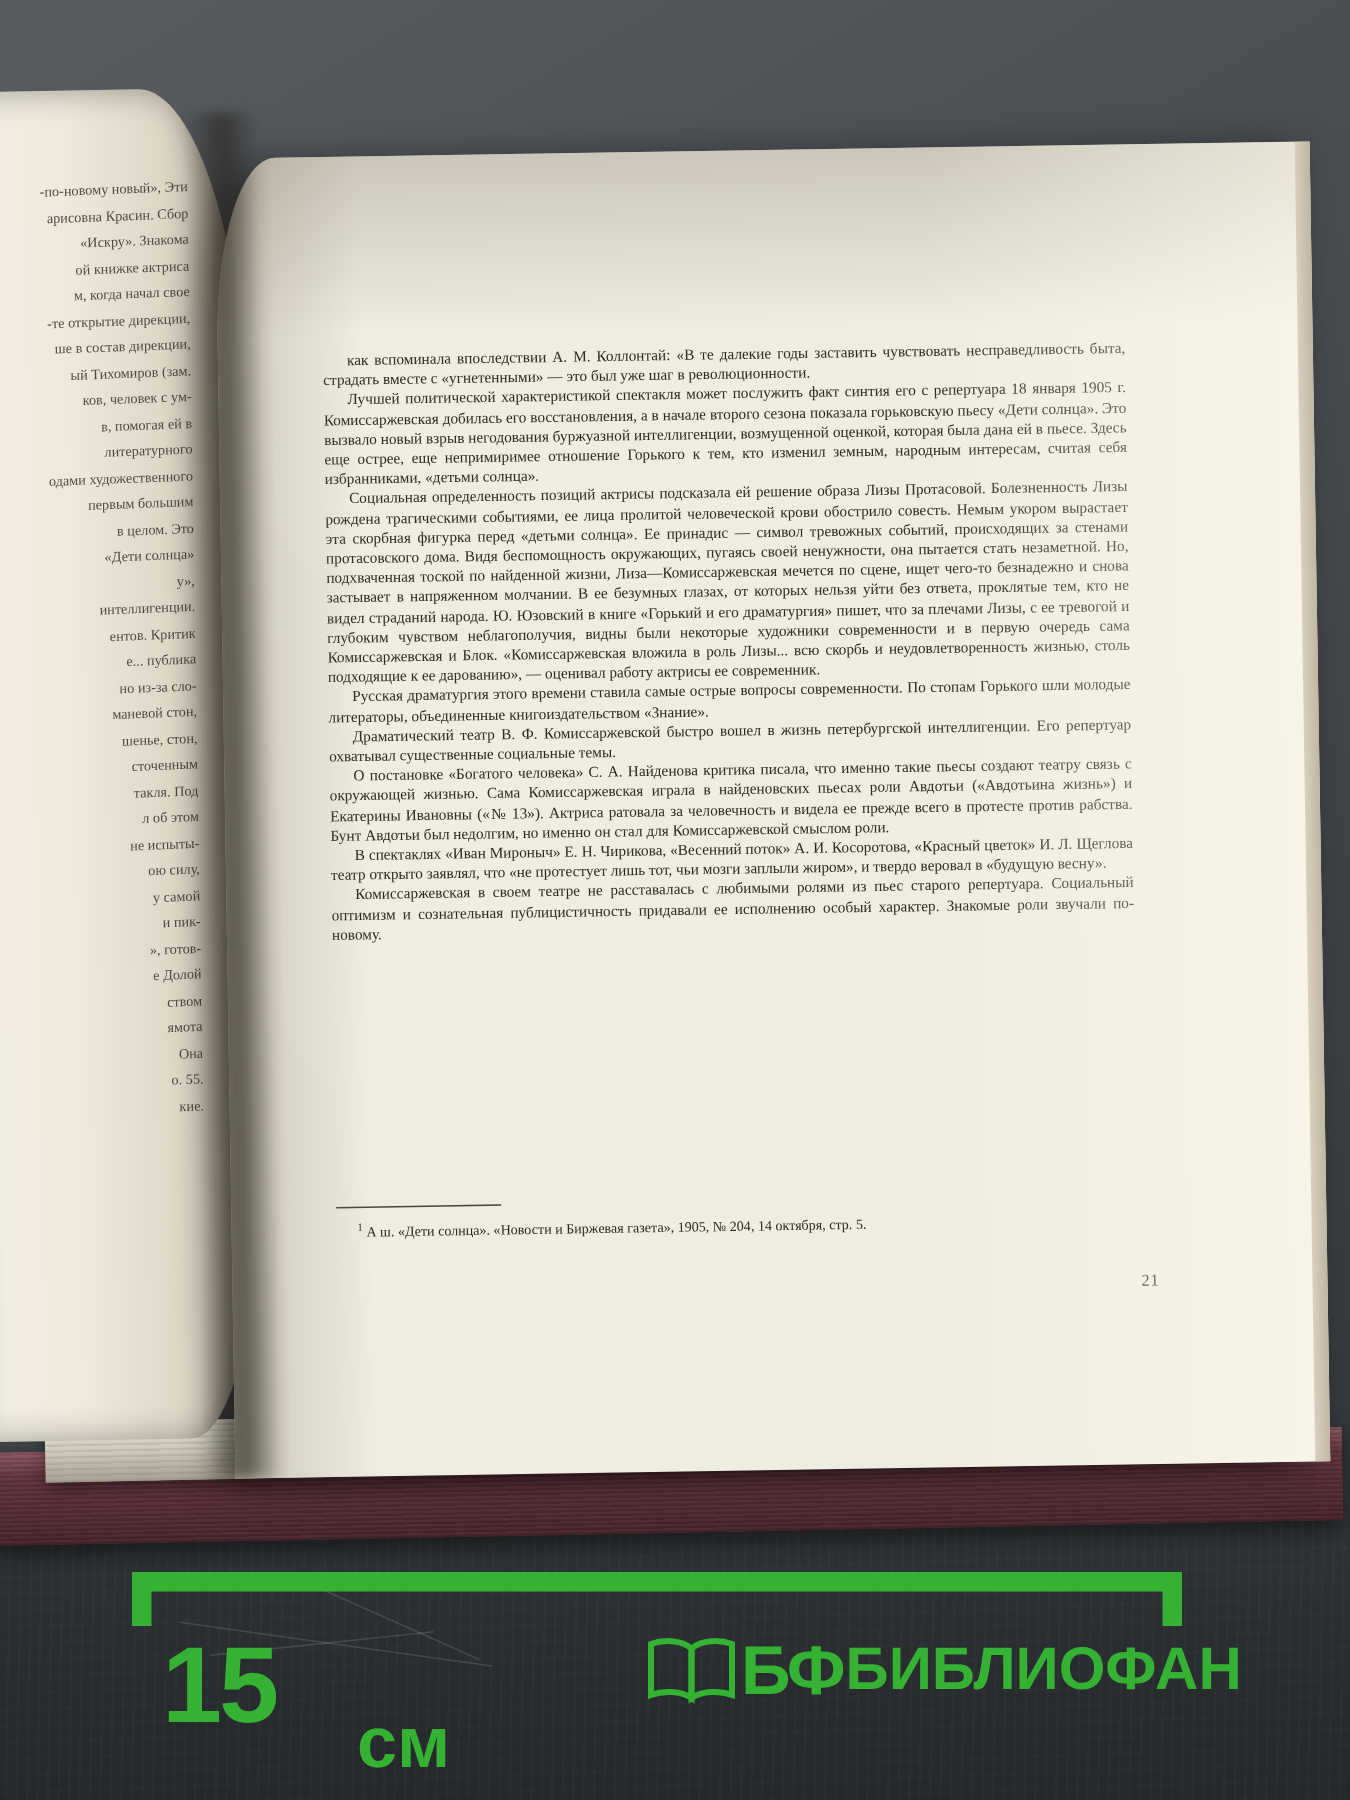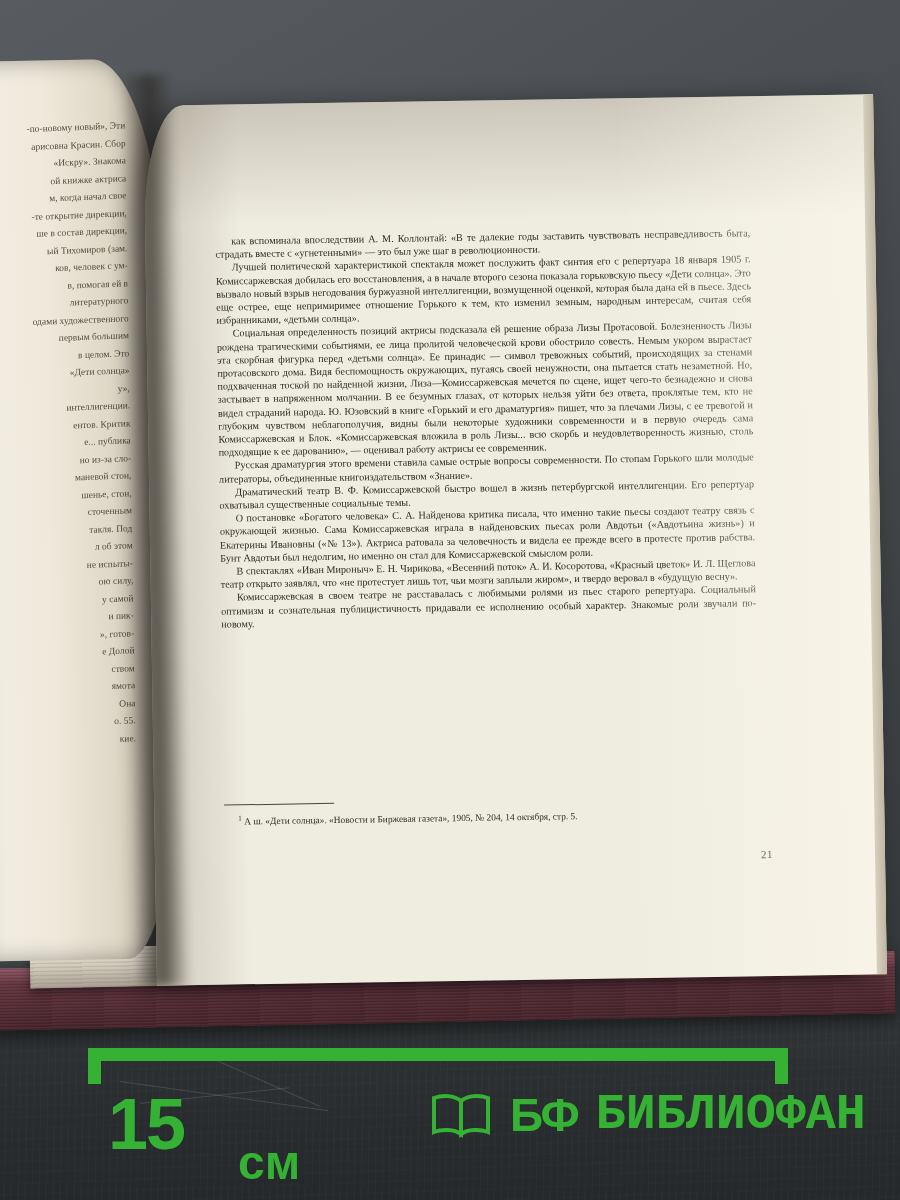--- a/index.html
+++ b/index.html
@@ -242,37 +242,37 @@
     font-size: 48px;
     color: #35b233;
   }
   
   .logo {
     position: absolute;
     left: 430px;
     top: 1086px;
     display: flex;
     align-items: center;
-    gap: 18px;
+    gap: 2px;
   }
   .logo-mark {
     font-family: "Liberation Sans", sans-serif;
     font-weight: bold;
     font-size: 46px;
     color: #35b233;
     letter-spacing: -2px;
   }
   .logo-book {
     width: 62px; height: 46px; position: relative;
   }
   .logo-book svg { display: block; }
   .logo-text {
-    font-family: Liberation Mono, monospace;
+    font-family: Liberation Sans, sans-serif;
     font-weight: bold;
-    font-size: 50px;
+    font-size: 40px;
     color: #35b233;
     letter-spacing: 0px;
   }
 
   .scratch {
     position: absolute;
     background: rgba(255,255,255,.13);
     transform-origin: left center;
   }
 </style>

